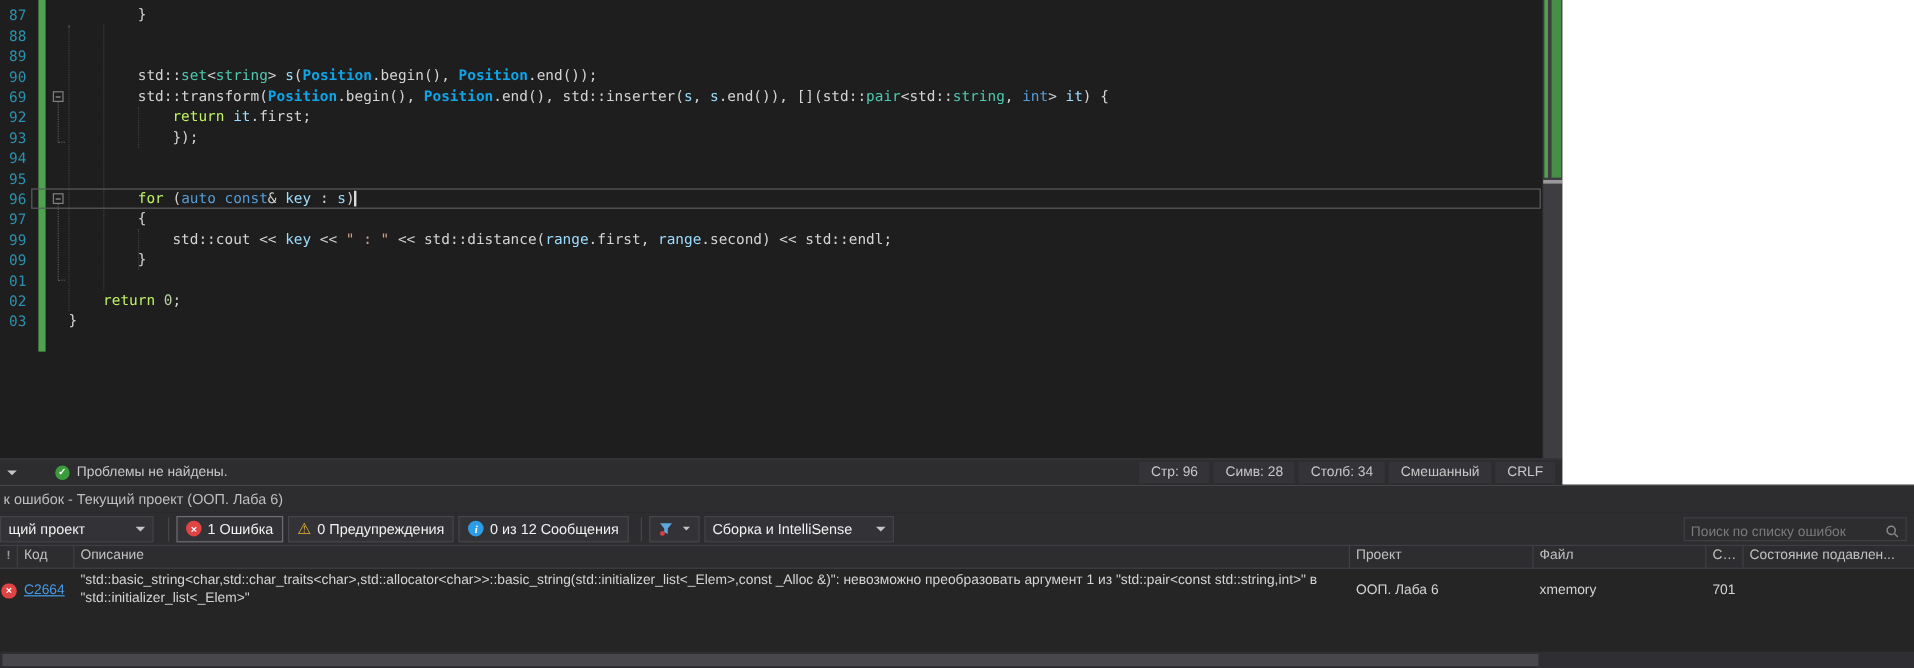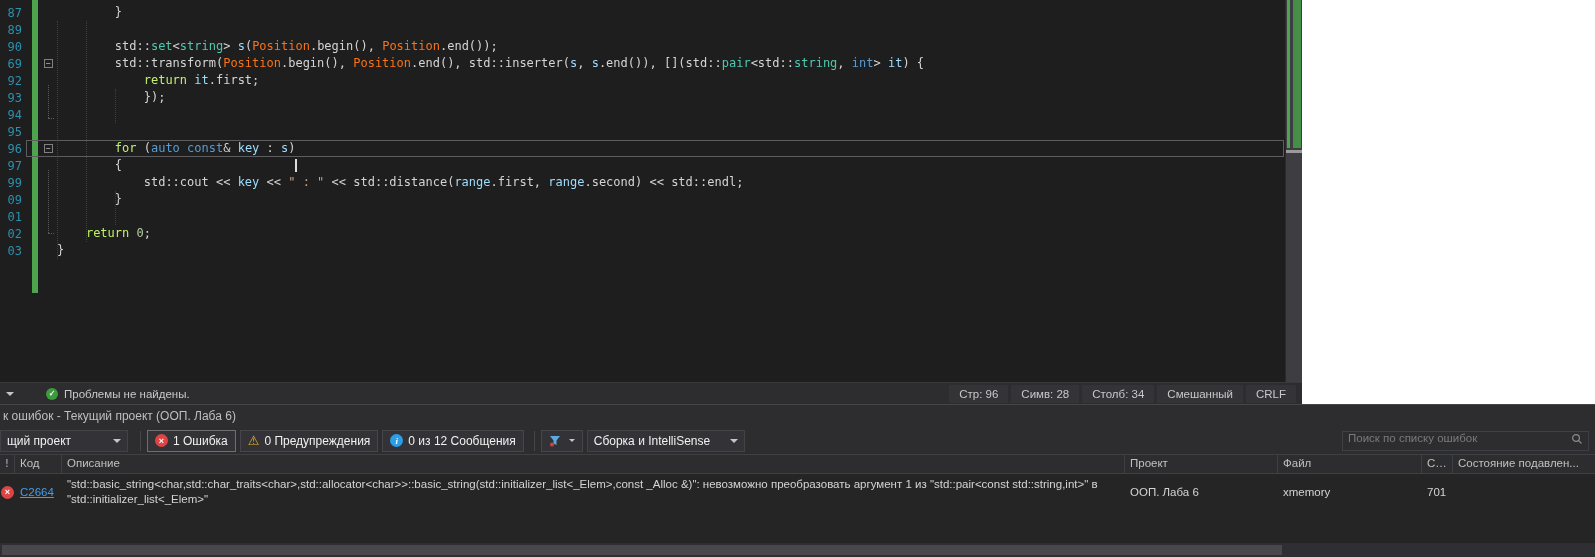--- a/index.html
+++ b/index.html
@@ -14,21 +14,21 @@
   .folddots{position:absolute;left:48px;width:0;border-left:1px dotted #5a5a5a;z-index:0}
   .foldtick{position:absolute;left:48px;height:0;border-top:1px dotted #5a5a5a;width:6px;z-index:0}
   #code-lines{position:relative;z-index:1;padding-top:4px}
   .code-row{display:flex;height:17px;position:relative;align-items:center}
   .code-row .ln{width:22px;text-align:right;font:12px "DejaVu Sans Mono",monospace;color:#2b91af;flex:none}
   .gutter{width:35px;height:17px;flex:none;position:relative}
   .foldbox{position:absolute;left:22px;top:4px;width:9px;height:9px;border:1px solid #808080;background:#1e1e1e;color:#c5c5c5;font:8px/7px "DejaVu Sans Mono",monospace;text-align:center}
   pre.codetext{font:12px/17px "DejaVu Sans Mono",monospace;color:#d4d4d4;white-space:pre;flex:1;height:17px}
   .code-row.current::after{content:"";position:absolute;left:26px;right:1px;top:0;bottom:0;border:1px solid #5c5c61;pointer-events:none}
   .tok-t{color:#d4d4d4}.tok-k{color:#569cd6}.tok-c{color:#bef264}.tok-y{color:#4ec9b0}
-  .tok-v{color:#9cdcfe}.tok-g{color:#f97316;font-weight:normal}.tok-s{color:#d69d85}.tok-n{color:#b5cea8}
+  .tok-v{color:#9cdcfe}.tok-g{color:#0ea5e9;font-weight:bold}.tok-s{color:#d69d85}.tok-n{color:#b5cea8}
   .caret{position:absolute;left:295px;top:159px;width:2px;height:13px;background:#dcdcdc;z-index:3}
 
   .vscroll{position:absolute;right:0;top:0;width:17px;height:382px;background:#3e3e42;border-left:1px solid #2a2a2c}
   .vscroll .mark1{position:absolute;left:1px;top:0;width:3px;height:148px;background:#4ea34e}
   .vscroll .mark2{position:absolute;left:7px;top:0;width:8px;height:148px;background:#478f47}
   .vscroll .pos{position:absolute;left:0;top:150px;width:100%;height:3px;background:#9a9a9a}
 
   .statusbar{position:absolute;left:0;top:382px;width:1302px;height:22px;background:#2d2d30;border-top:1px solid #3a3a3e;display:flex;align-items:center;font-size:11.5px;color:#c8c8c8}
   .sb-drop{width:20px;height:100%;display:flex;align-items:center;justify-content:center;cursor:pointer}
   .tri-down{width:0;height:0;border-left:4px solid transparent;border-right:4px solid transparent;border-top:4px solid #c5c5c5}
@@ -45,21 +45,21 @@
   .ep-toolbar{height:28px;background:#2d2d30;display:flex;align-items:center;font-size:12px;color:#f1f1f1;padding-left:0;border-bottom:1px solid #3f3f46}
   .combo{height:22px;background:#333337;border:1px solid #434346;display:flex;align-items:center;padding:0 6px;margin-right:6px;cursor:pointer;white-space:nowrap}
   .combo .tri-down{margin-left:auto}
   .vsep{width:1px;height:20px;background:#46464a;margin:0 6px;flex:none}
   .tbtn{height:22px;border:1px solid #46464a;background:#333337;display:flex;align-items:center;padding:0 7px;margin-right:4px;gap:5px;cursor:pointer;white-space:nowrap}
   .tbtn.active{border-color:#6e6e72}
   .ico-err{background:#e04343}
   .ico-info{background:#2d9de5;font-family:"Liberation Serif",serif;font-style:italic}
   .ico-warn{color:#e9b32b;font-size:13px;line-height:13px}
   .tri-small{width:0;height:0;border-left:3px solid transparent;border-right:3px solid transparent;border-top:3px solid #c5c5c5;margin-left:3px}
-  .search{margin-left:auto;margin-right:6px;width:247px;height:20px;background:#2d2d30;border:1px solid #3f3f46;display:flex;align-items:flex-start}
+  .search{margin-left:auto;margin-right:6px;width:186px;height:20px;background:#2d2d30;border:1px solid #3f3f46;display:flex;align-items:flex-end}
   .search input{flex:1;background:transparent;border:none;outline:none;color:#cccccc;font-size:11.5px;padding:0 5px;font-family:"Liberation Sans",sans-serif}
   .search input::placeholder{color:#7a7a7a}
 
   .ep-header{height:19px;background:#2d2d30;display:flex;font-size:11.5px;color:#c0c0c0;border-bottom:1px solid #3f3f46}
   .hc{border-right:1px solid #3f3f46;padding:2px 5px;white-space:nowrap;overflow:hidden;text-overflow:ellipsis;flex:none}
   .c-sev{width:15px;padding:2px 2px;text-align:center}
   .c-code{width:47px}
   .c-desc{width:1063px}
   .c-proj{width:153px}
   .c-file{width:144px}
@@ -92,20 +92,25 @@
     <div class="folddots" style="top:85px;height:33px"></div>
     <div class="foldtick" style="top:118px"></div>
     <div class="folddots" style="top:170px;height:63px"></div>
     <div class="foldtick" style="top:233px"></div>
 
     <div id="code-lines">
         <div class="code-row">
           <span class="ln">87</span>
           <span class="gutter"></span>
           <pre class="codetext">        <span class="tok-t">}</span></pre>
+        </div>
+        <div class="code-row">
+          <span class="ln">88</span>
+          <span class="gutter"></span>
+          <pre class="codetext"></pre>
         </div>
         <div class="code-row">
           <span class="ln">89</span>
           <span class="gutter"></span>
           <pre class="codetext"></pre>
         </div>
         <div class="code-row">
           <span class="ln">90</span>
           <span class="gutter"></span>
           <pre class="codetext">        <span class="tok-t">std::</span><span class="tok-y">set</span><span class="tok-t">&lt;</span><span class="tok-y">string</span><span class="tok-t">&gt; </span><span class="tok-v">s</span><span class="tok-t">(</span><span class="tok-g">Position</span><span class="tok-t">.begin(), </span><span class="tok-g">Position</span><span class="tok-t">.end());</span></pre>

